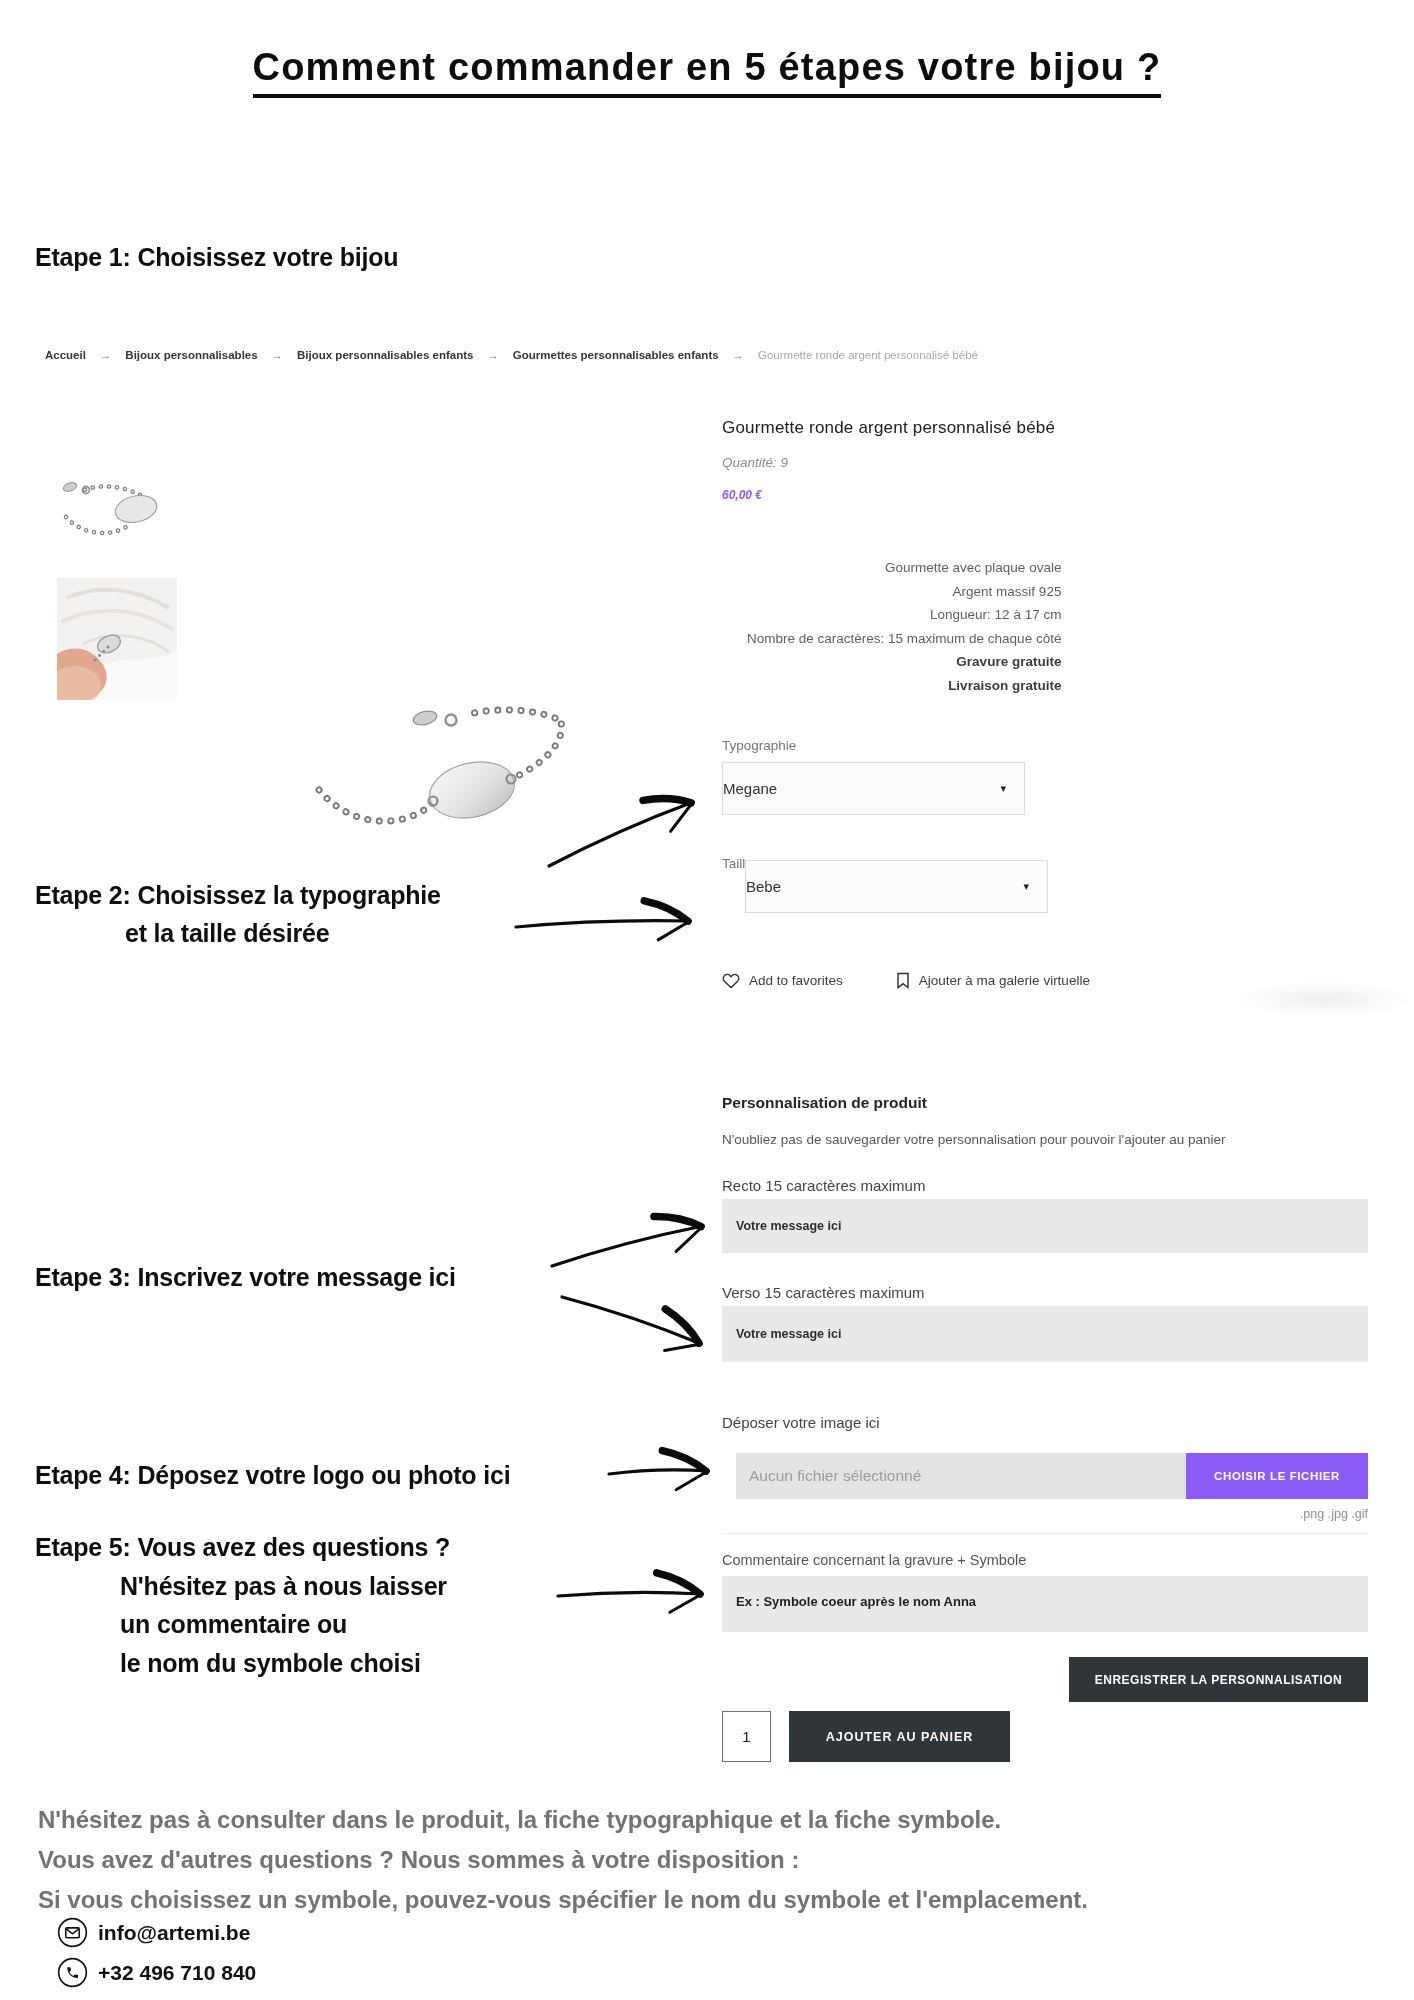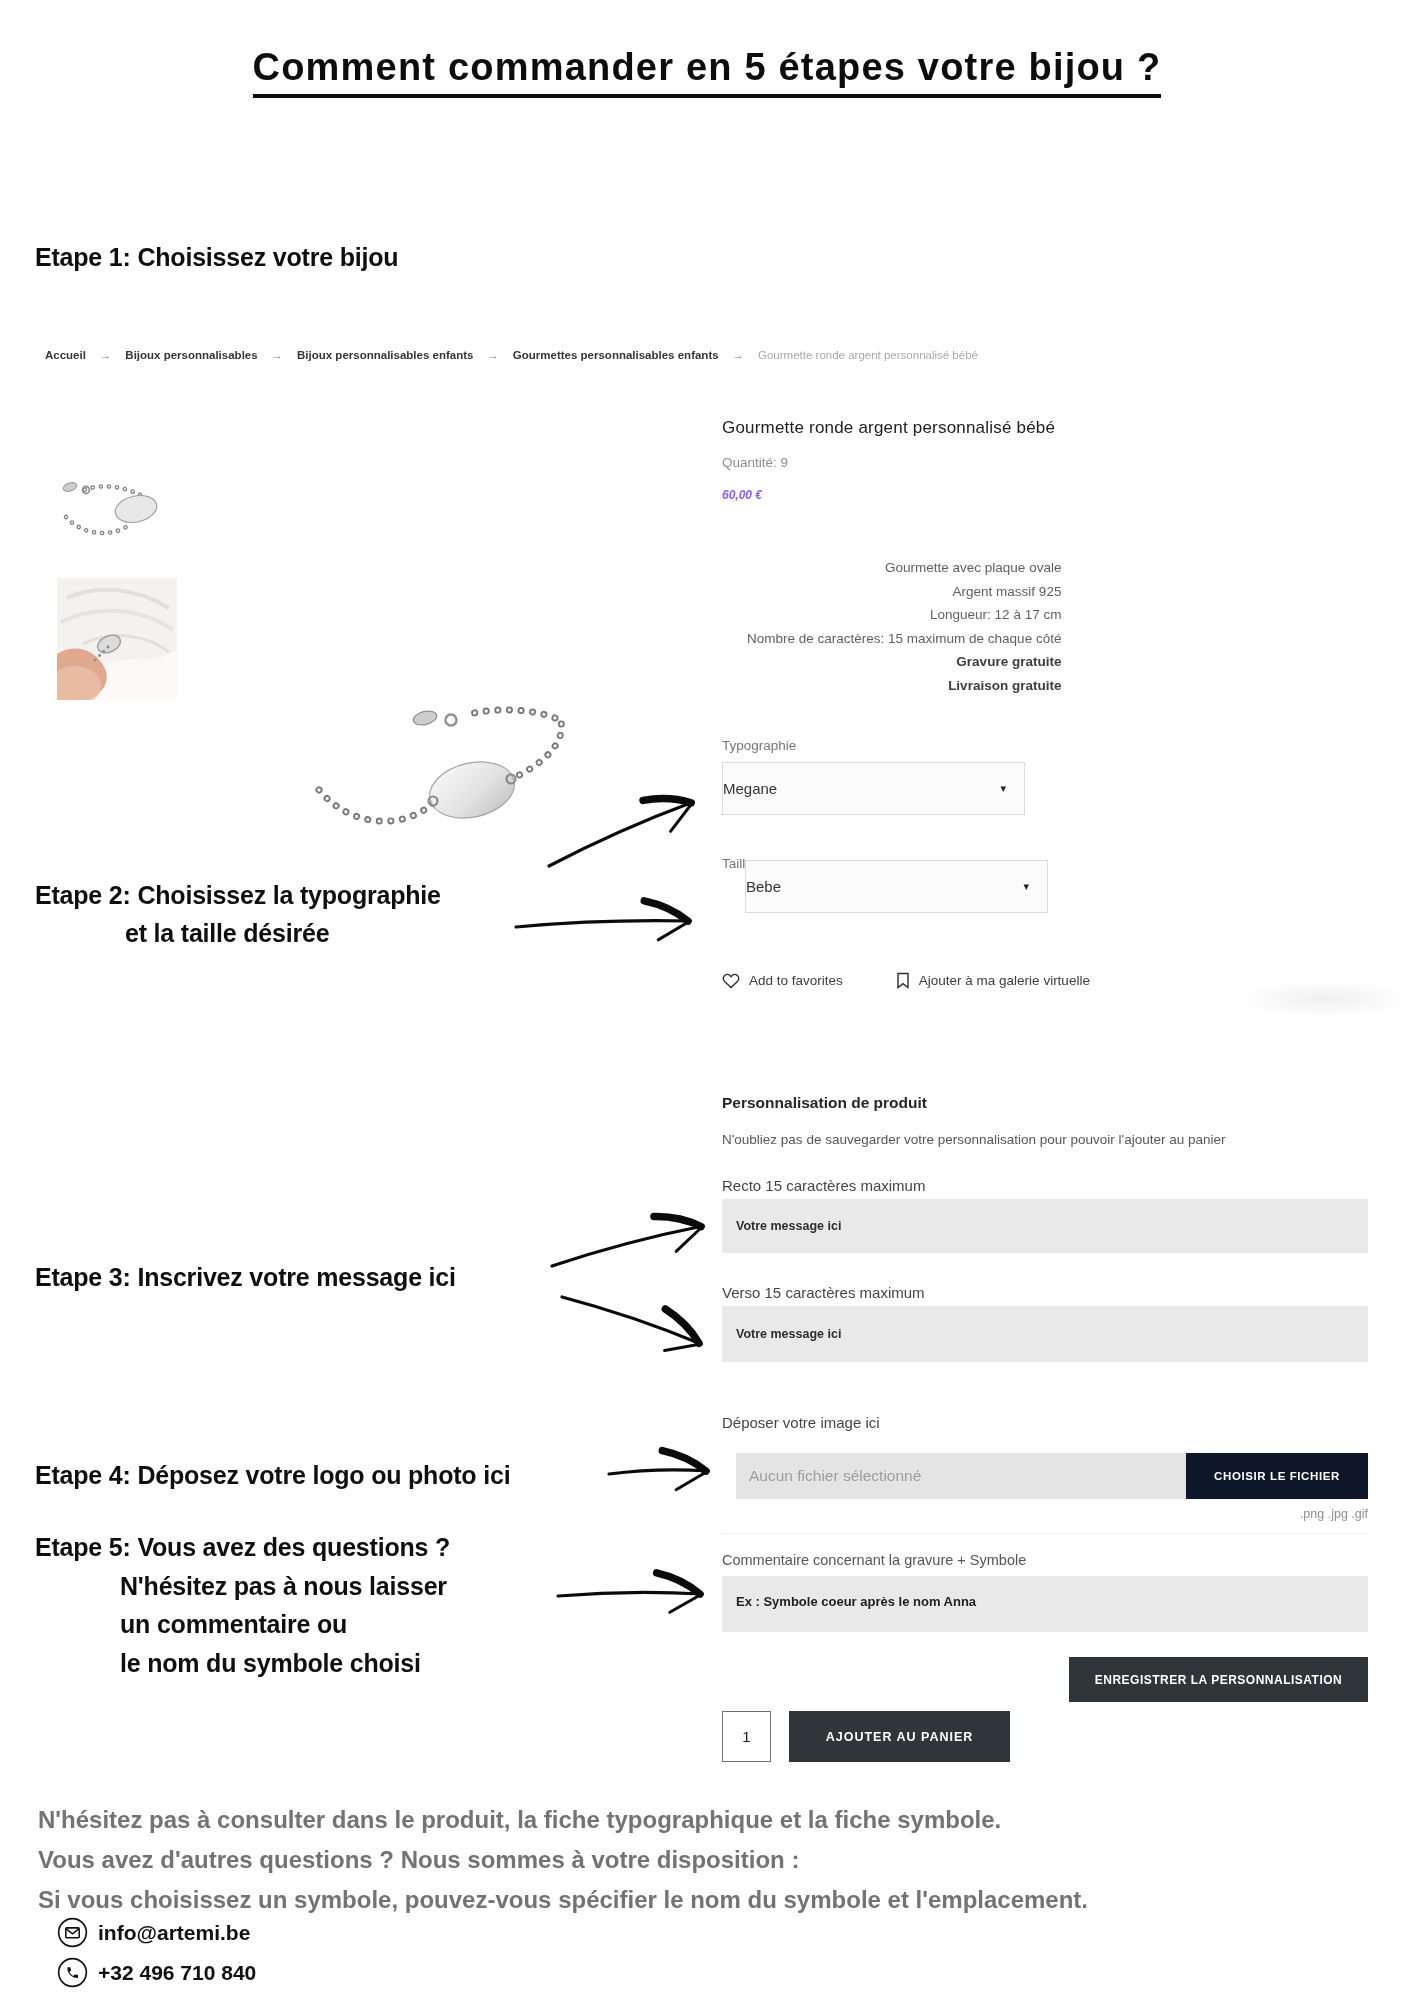--- a/index.html
+++ b/index.html
@@ -16,21 +16,21 @@
   .indent85 { padding-left:85px; }
 
   
   .breadcrumb { position:absolute; left:45px; top:349px; font-size:11.5px; color:#3a3a3a; white-space:nowrap; }
   .crumb { color:#353535; font-weight:600; }
   .crumb.last { color:#a8a8a8; font-weight:400; }
   .crumb-sep { color:#777; margin:0 11px; font-size:11px; }
 
   
   .prod-title { position:absolute; left:722px; top:418px; font-size:17px; color:#212121; letter-spacing:.2px; }
-  .prod-qty { position:absolute; left:722px; top:455px; font-size:13.5px; color:#8c8c8c; }
+  .prod-qty { position:absolute; left:722px; top:455px; font-size:13.5px; color:#8c8c8c;font-style:italic; }
   .prod-price { position:absolute; left:722px; top:488px; font-size:12px; font-weight:700; font-style:italic; color:#8b5cf6; }
   .prod-desc { position:absolute; left:747px; top:556px; font-size:13.5px; color:#606060; line-height:23.5px;text-align:right; }
   .prod-desc .bold { color:#3d3d3d; font-weight:700; }
 
   .col-label { position:absolute; left:722px; font-size:13.5px; color:#757575; }
   .select-box { position:absolute; left:722px; width:303px; height:53px; background:#fbfbfb;
                 border:1px solid #dcdcdc; display:flex; align-items:center; 
                 font-size:15px; color:#333; cursor:pointer; }
   .select-caret { position:absolute; right:18px; top:50%; transform:translateY(-55%); font-size:11px; color:#222; }
 
@@ -45,21 +45,21 @@
   .field-label { position:absolute; left:722px; font-size:15px; color:#454545; }
   .msg-input { position:absolute; left:722px; width:646px; height:54px; background:#e9e9e9; border:none; outline:none;
                padding:12px 14px 12px 14px; font-family:"Liberation Sans",sans-serif; font-size:12.5px; font-weight:600; color:#2e2e2e; }
   .msg-input::placeholder { color:#2e2e2e; opacity:1; }
   .comment-input { padding-bottom:18px; font-size:13px; font-weight:700; color:#1f1f1f; }
   .comment-input::placeholder { color:#1f1f1f; }
 
   .file-row { position:absolute; left:722px; top:1453px; width:646px; height:46px; display:flex;padding-left:14px; }
   .file-zone { flex:1; background:#e4e4e4; display:flex; align-items:center; padding-left:13px;
                font-size:15.5px; color:#9d9d9d; }
-  .file-btn { width:182px; background:#0f172a; color:#fff; border:none; font-family:"Liberation Sans",sans-serif;
+  .file-btn { width:182px; background:#8b5cf6; color:#fff; border:none; font-family:"Liberation Sans",sans-serif;
               font-size:11.5px; font-weight:700; letter-spacing:.6px; cursor:pointer; }
   .file-types { position:absolute; left:722px; top:1507px; width:646px; text-align:right; font-size:12.5px; color:#8f8f8f; }
   .divider { position:absolute; left:722px; top:1533px; width:646px; border-top:1px solid #efefef; }
 
   .save-btn { position:absolute; left:1069px; top:1657px; width:299px; height:45px; background:#30353a; color:#fff;
               border:none; font-family:"Liberation Sans",sans-serif; font-size:12px; font-weight:700; letter-spacing:.5px; cursor:pointer; }
   .qty-box { position:absolute; left:722px; top:1711px; width:49px; height:51px; border:1px solid #6f6f6f; background:#fff;
              text-align:center; font-family:"Liberation Sans",sans-serif; font-size:15px; color:#222; outline:none; }
   .cart-btn { position:absolute; left:789px; top:1711px; width:221px; height:51px; background:#30353a; color:#fff;
               border:none; font-family:"Liberation Sans",sans-serif; font-size:12.5px; font-weight:700; letter-spacing:1px; cursor:pointer; }

